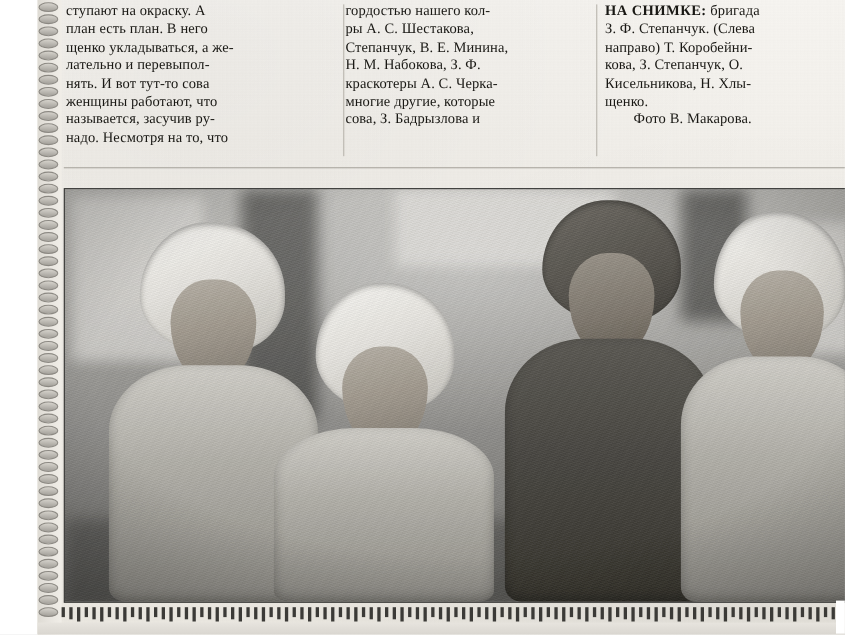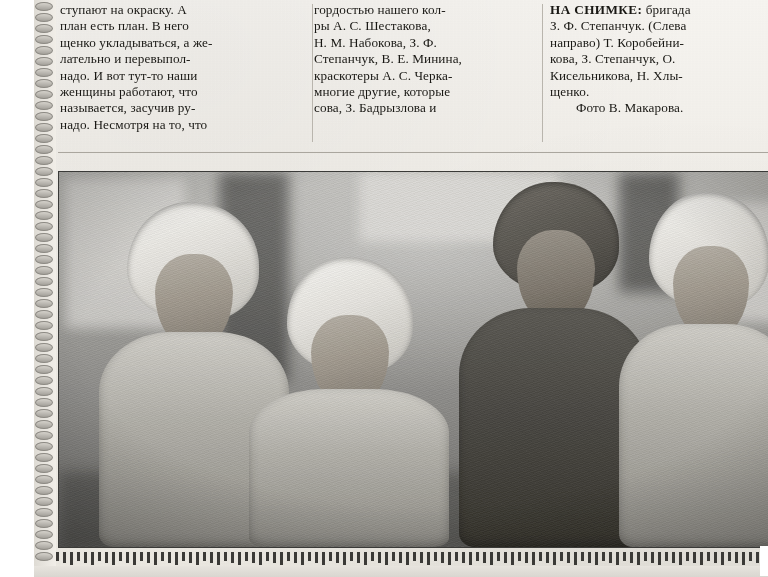--- a/index.html
+++ b/index.html
@@ -269,31 +269,31 @@
       <div class="coil" style="top: 541px;"></div>
       <div class="coil" style="top: 552px;"></div>
     </div>
 
   <div class="textblock">
     <div class="col c1">
       <p>ступают на окраску. А</p>
       <p>план есть план. В него</p>
       <p>щенко укладываться, а же-</p>
       <p>лательно и перевыпол-</p>
-      <p>надо. И вот тут-то наши</p>
+      <p>нять. И вот тут-то сова</p>
       <p>женщины работают, что</p>
       <p>называется, засучив ру-</p>
       <p>надо. Несмотря на то, что</p>
     </div>
 
     <div class="col c2">
       <p>гордостью нашего кол-</p>
       <p>ры А. С. Шестакова,</p>
+      <p>Степанчук, В. Е. Минина,</p>
       <p>Н. М. Набокова, З. Ф.</p>
-      <p>Степанчук, В. Е. Минина,</p>
       <p>краскотеры А. С. Черка-</p>
       <p>многие другие, которые</p>
       <p>сова, З. Бадрызлова и</p>
     </div>
 
     <div class="col c3">
       <p>
         <span class="caption-title">НА СНИМКЕ:</span>
         <span>бригада</span>
       </p>

